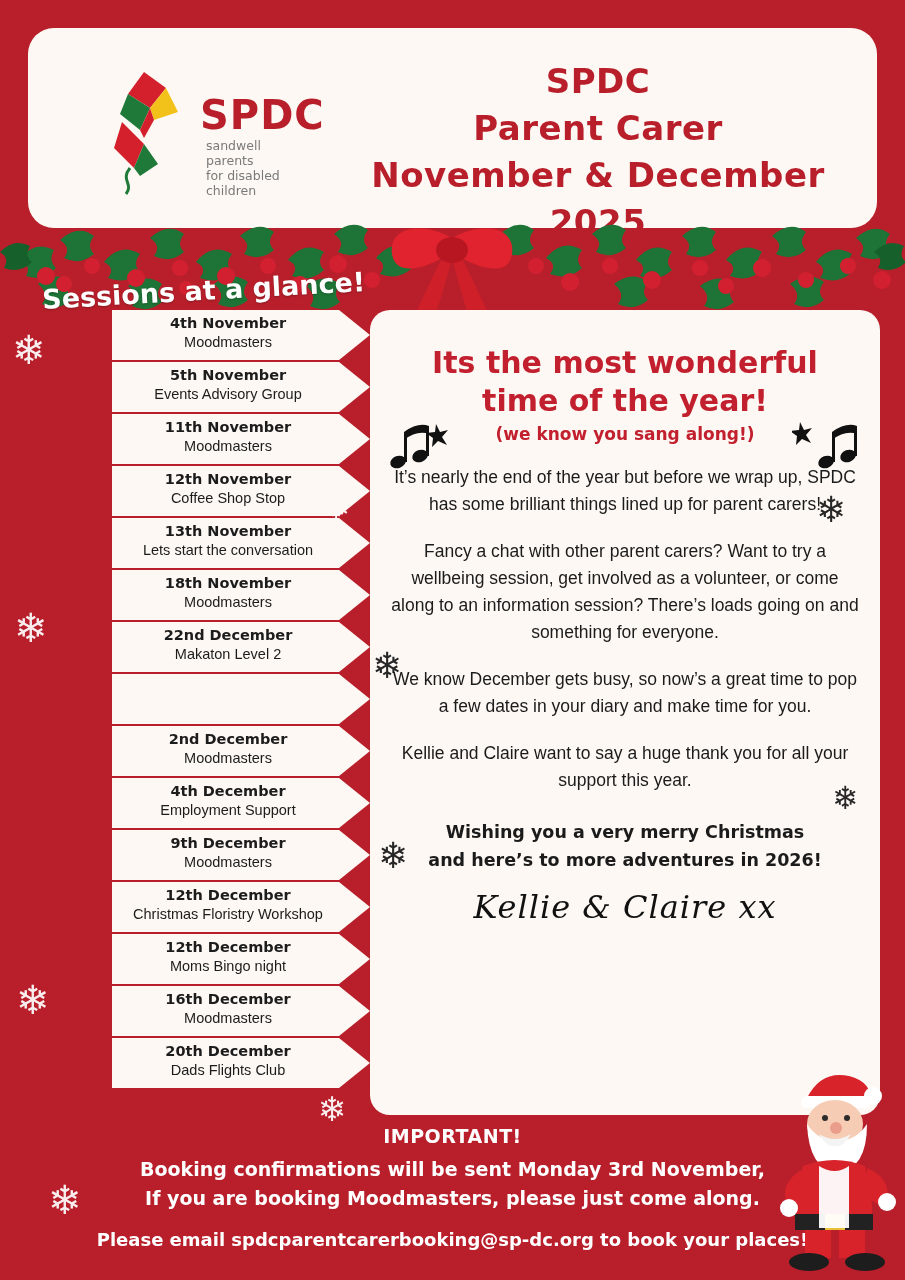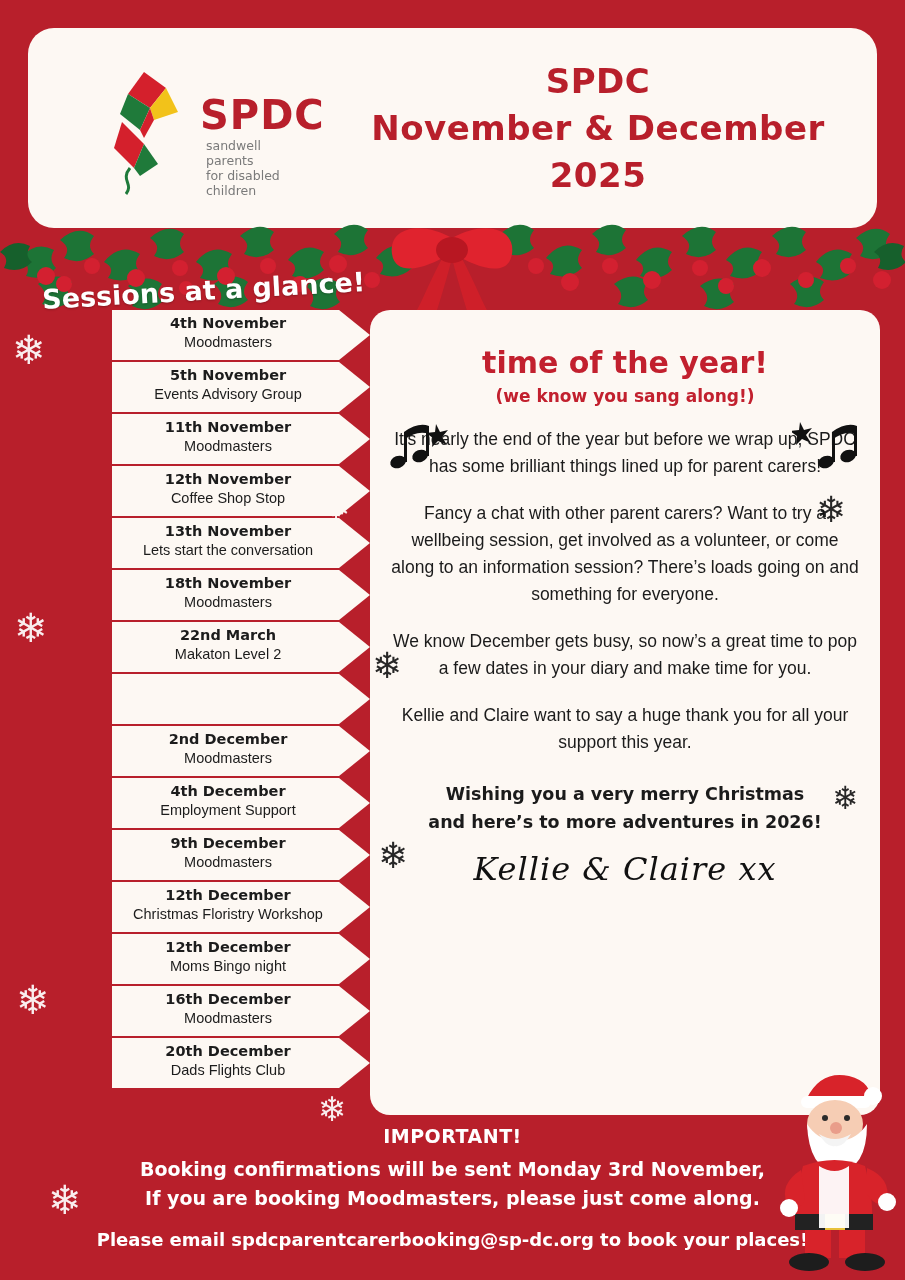--- a/index.html
+++ b/index.html
@@ -170,20 +170,21 @@
         </g>
       </svg>
       <div class="logo-text">SPDC</div>
       <div class="logo-sub">
         <div>sandwell parents</div>
         <div>for disabled children</div>
       </div>
     </div>
     <div class="header-title">
       <div>SPDC</div>
+      <div>Parent Carer</div>
       <div>November &amp; December 2025</div>
 
     </div>
   </div>
 
   <svg class="garland" viewBox="0 0 905 110" preserveAspectRatio="none">
     <g id="holly">
 
       <g fill="#1d7436">
         <path d="M20,40 q16,-18 34,-8 q-6,10 2,18 q-12,14 -30,8 q6,-10 -6,-18z"></path>
@@ -298,21 +299,21 @@
       <div class="ribbon"></div>
       <div class="txt">
           <div class="d">18th November</div>
           <div class="n">Moodmasters</div>
         </div>
     </div>
 
     <div class="session">
       <div class="ribbon"></div>
       <div class="txt">
-          <div class="d">22nd March</div>
+          <div class="d">22nd December</div>
           <div class="n">Makaton Level 2</div>
         </div>
     </div>
 
     <div class="session">
       <div class="ribbon"></div>
     </div>
 
     <div class="session">
       <div class="ribbon"></div>
@@ -390,20 +391,21 @@
         <path d="M8,8 l4,8 l8,-2 l-6,7 l5,8 l-9,-4 l-6,6 l1,-9 l-7,-5 l9,-1z"></path>
         <ellipse cx="34" cy="48" rx="8" ry="6" transform="rotate(-20 34 48)"></ellipse>
         <rect x="40" y="18" width="3" height="30"></rect>
         <ellipse cx="56" cy="42" rx="8" ry="6" transform="rotate(-20 56 42)"></ellipse>
         <rect x="62" y="12" width="3" height="30"></rect>
         <path d="M40,18 q14,-10 25,-6 l0,8 q-12,-4 -25,6z"></path>
       </g>
     </svg>
 
     <div class="panel-h1">
+      <div>Its the most wonderful</div>
       <div>time of the year!</div>
     </div>
     <div class="panel-h2">(we know you sang along!)</div>
 
     <p>It’s nearly the end of the year but before we wrap up, SPDC has some brilliant things lined up for parent carers!</p>
     <p>Fancy a chat with other parent carers? Want to try a wellbeing session, get involved as a volunteer, or come along to an information session? There’s loads going on and something for everyone.</p>
     <p>We know December gets busy, so now’s a great time to pop a few dates in your diary and make time for you.</p>
     <p>Kellie and Claire want to say a huge thank you for all your support this year.</p>
 
     <p class="bold" style="margin-bottom:0;">Wishing you a very merry Christmas</p>

